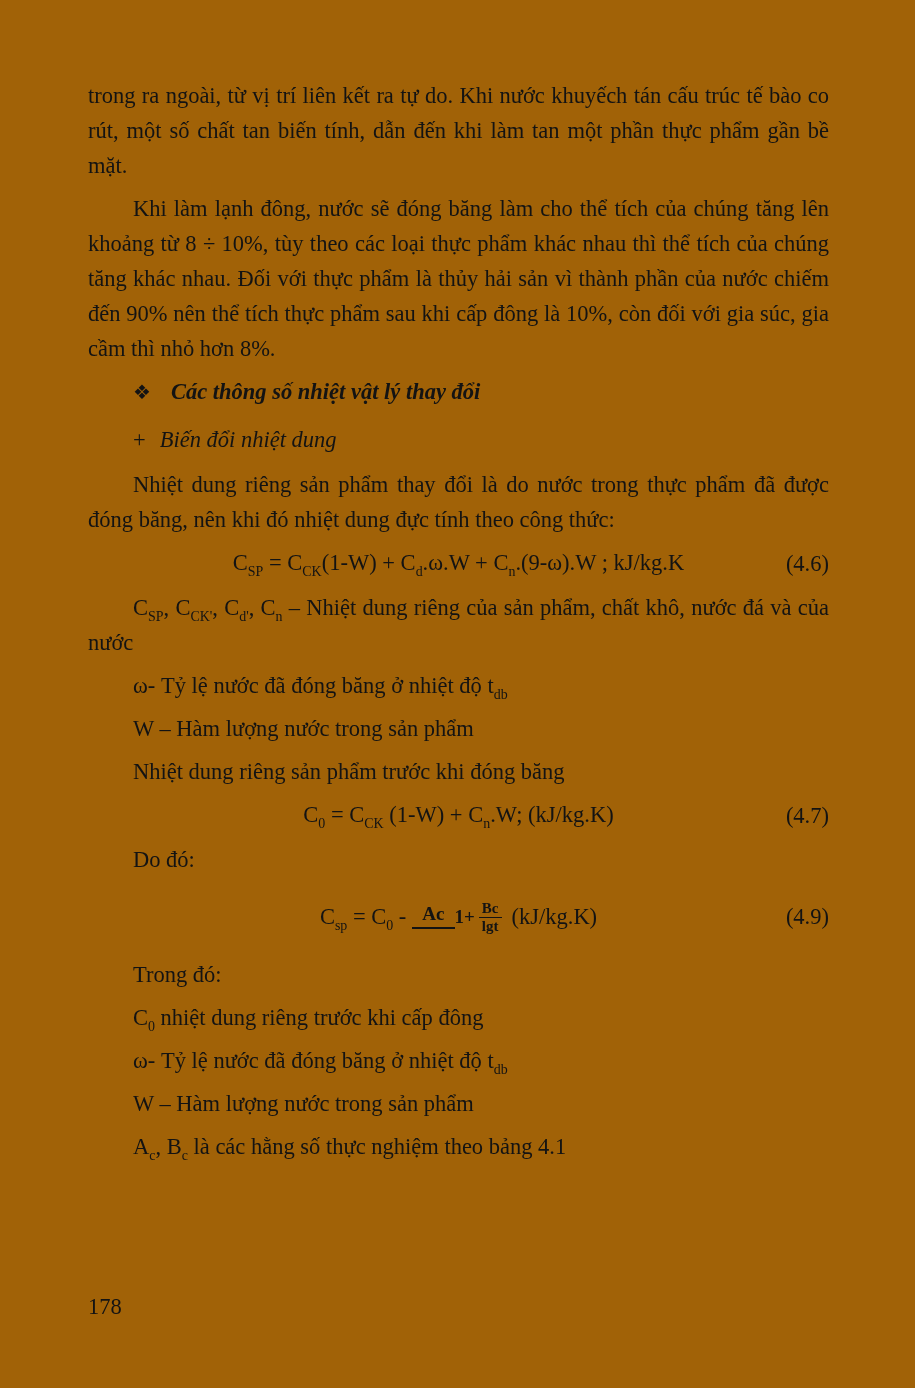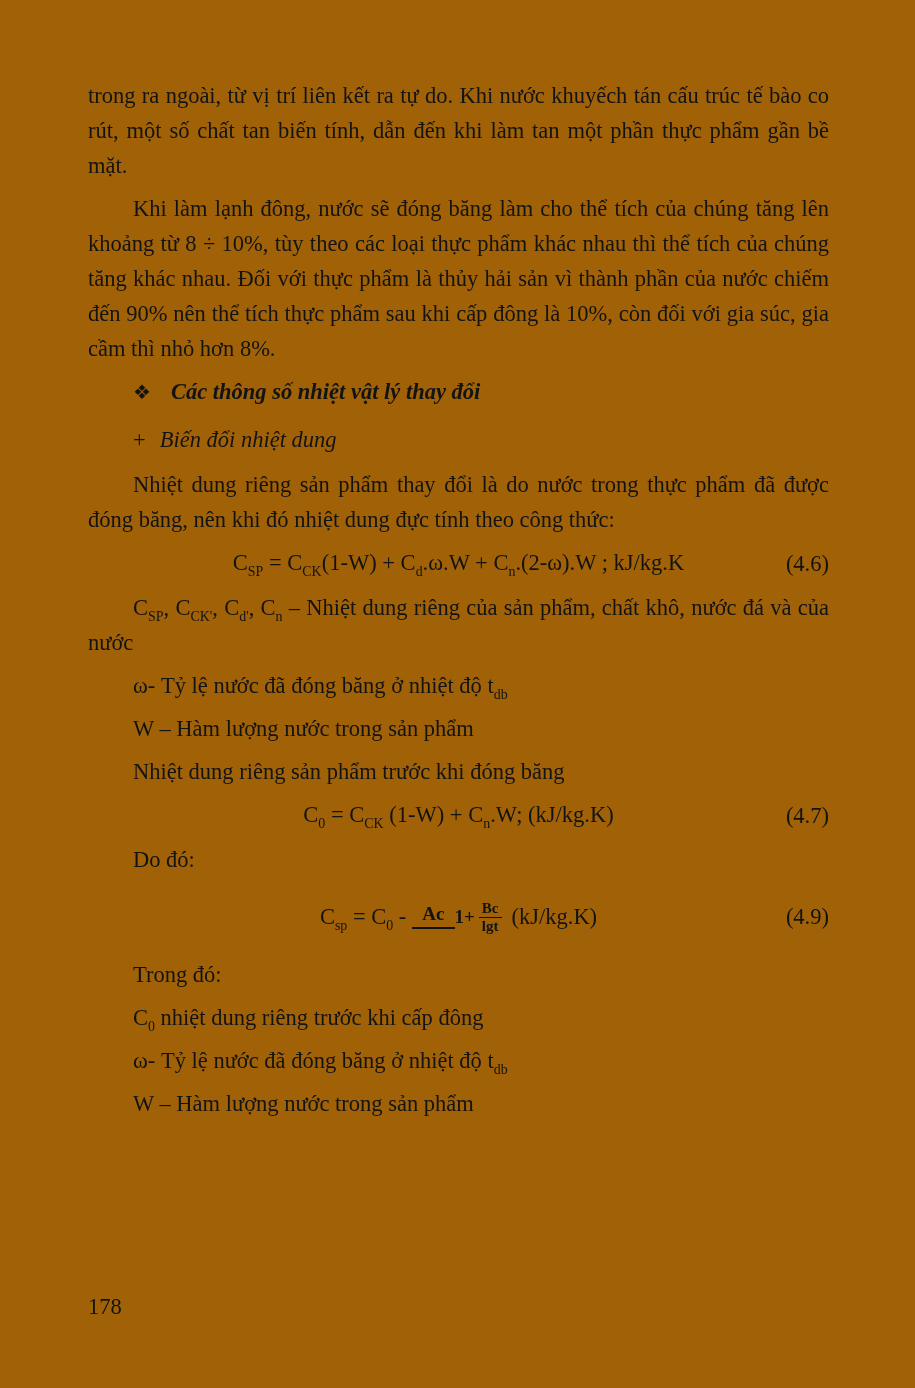--- a/index.html
+++ b/index.html
@@ -134,21 +134,21 @@
     </div>
 
     <div class="subheading">
       <span class="plus">+</span>
       <span class="subheading-text">Biến đổi nhiệt dung</span>
     </div>
 
     <p class="para">Nhiệt dung riêng sản phẩm thay đổi là do nước trong thực phẩm đã được đóng băng, nên khi đó nhiệt dung đực tính theo công thức:</p>
 
     <div class="eq-row">
-      <span class="eq-body"><span>C</span><sub>SP</sub><span> = C</span><sub>CK</sub><span>(1-W) + C</span><sub>d</sub><span>.ω.W + C</span><sub>n</sub><span>.(2-ω).W ; kJ/kg.K</span></span>
+      <span class="eq-body"><span>C</span><sub>SP</sub><span> = C</span><sub>CK</sub><span>(1-W) + C</span><sub>d</sub><span>.ω.W + C</span><sub>n</sub><span>.(9-ω).W ; kJ/kg.K</span></span>
       <span class="eq-num">(4.6)</span>
     </div>
 
     <p class="para"><span>C</span><sub>SP</sub><span>, C</span><sub>CK'</sub><span>, C</span><sub>d'</sub><span>, C</span><sub>n</sub><span> – Nhiệt dung riêng của sản phẩm, chất khô, nước đá và của nước</span></p>
 
     <p class="para"><span>ω- Tỷ lệ nước đã đóng băng ở nhiệt độ t</span><sub>db</sub></p>
 
     <p class="para">W – Hàm lượng nước trong sản phẩm</p>
 
     <p class="para">Nhiệt dung riêng sản phẩm trước khi đóng băng</p>
@@ -179,17 +179,18 @@
     </div>
 
     <p class="para">Trong đó:</p>
 
     <p class="para"><span>C</span><sub>0</sub><span> nhiệt dung riêng trước khi cấp đông</span></p>
 
     <p class="para"><span>ω- Tỷ lệ nước đã đóng băng ở nhiệt độ t</span><sub>db</sub></p>
 
     <p class="para">W – Hàm lượng nước trong sản phẩm</p>
 
+    <p class="para"><span>A</span><sub>c</sub><span>, B</span><sub>c</sub><span> là các hằng số thực nghiệm theo bảng 4.1</span></p>
 
   </div>
 
   <div class="page-number">178</div>
 </div>
 
 </body></html>

